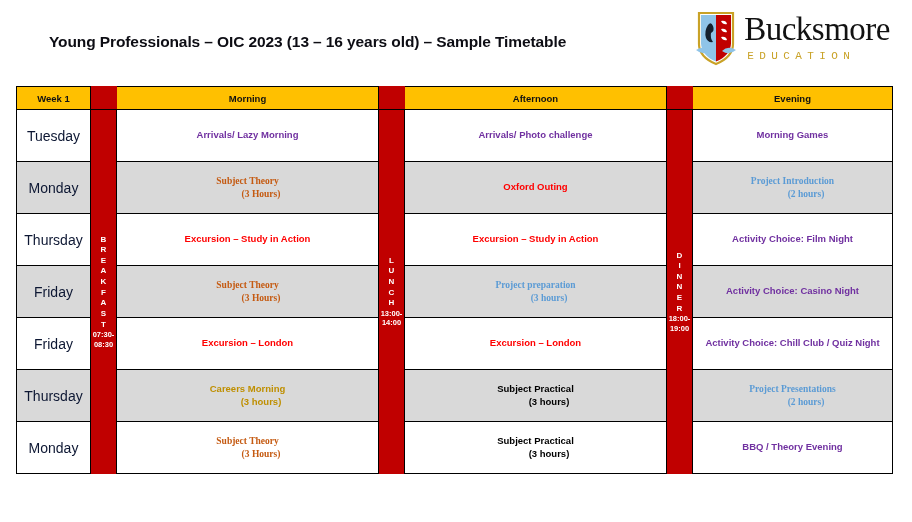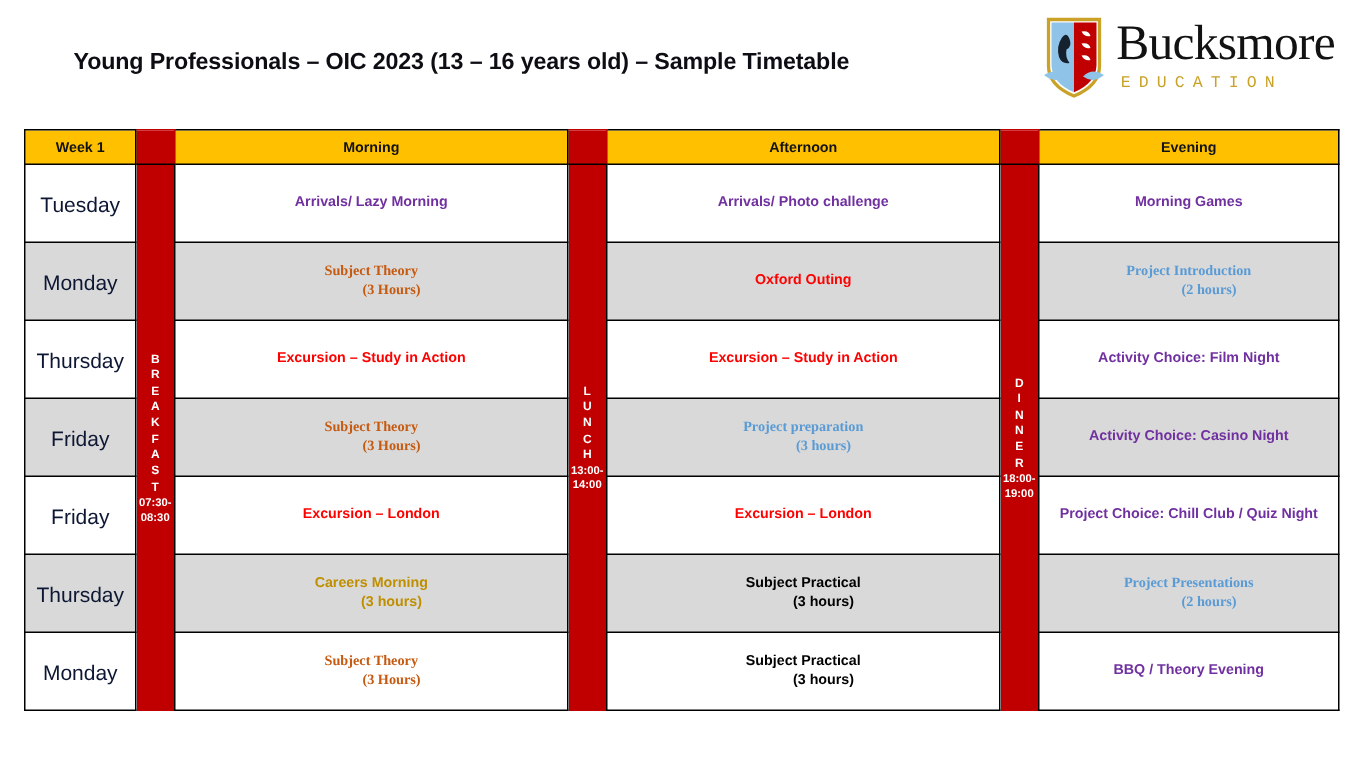--- a/index.html
+++ b/index.html
@@ -267,21 +267,21 @@
       <tr class="row-grey">
         <td class="day">Friday</td>
         <td class="cell"><span class="c-orange">Subject Theory</span><span class="l2 c-orange">(3 Hours)</span></td>
         <td class="cell"><span class="c-blue">Project preparation</span><span class="l2 c-blue">(3 hours)</span></td>
         <td class="cell"><span class="c-purple">Activity Choice: Casino Night</span></td>
       </tr>
       <tr class="row-white">
         <td class="day">Friday</td>
         <td class="cell"><span class="c-red">Excursion – London</span></td>
         <td class="cell"><span class="c-red">Excursion – London</span></td>
-        <td class="cell"><span class="c-purple">Project Choice:  Chill Club / Quiz Night</span></td>
+        <td class="cell"><span class="c-purple">Activity Choice:  Chill Club / Quiz Night</span></td>
       </tr>
       <tr class="row-grey">
         <td class="day">Thursday</td>
         <td class="cell"><span class="c-gold">Careers Morning</span><span class="l2 c-gold">(3 hours)</span></td>
         <td class="cell"><span class="c-black">Subject Practical</span><span class="l2 c-black">(3 hours)</span></td>
         <td class="cell"><span class="c-blue">Project Presentations</span><span class="l2 c-blue">(2 hours)</span></td>
       </tr>
       <tr class="row-white">
         <td class="day">Monday</td>
         <td class="cell"><span class="c-orange">Subject Theory</span><span class="l2 c-orange">(3 Hours)</span></td>

